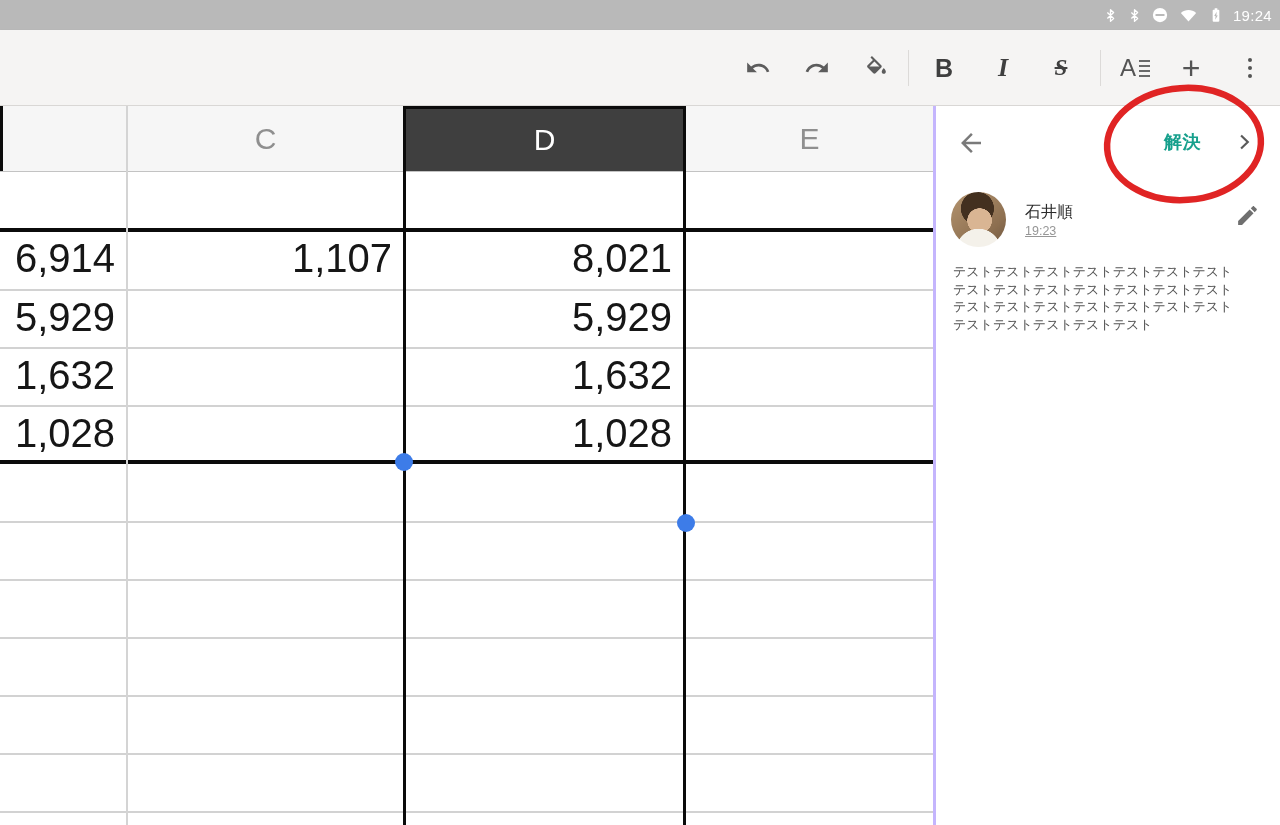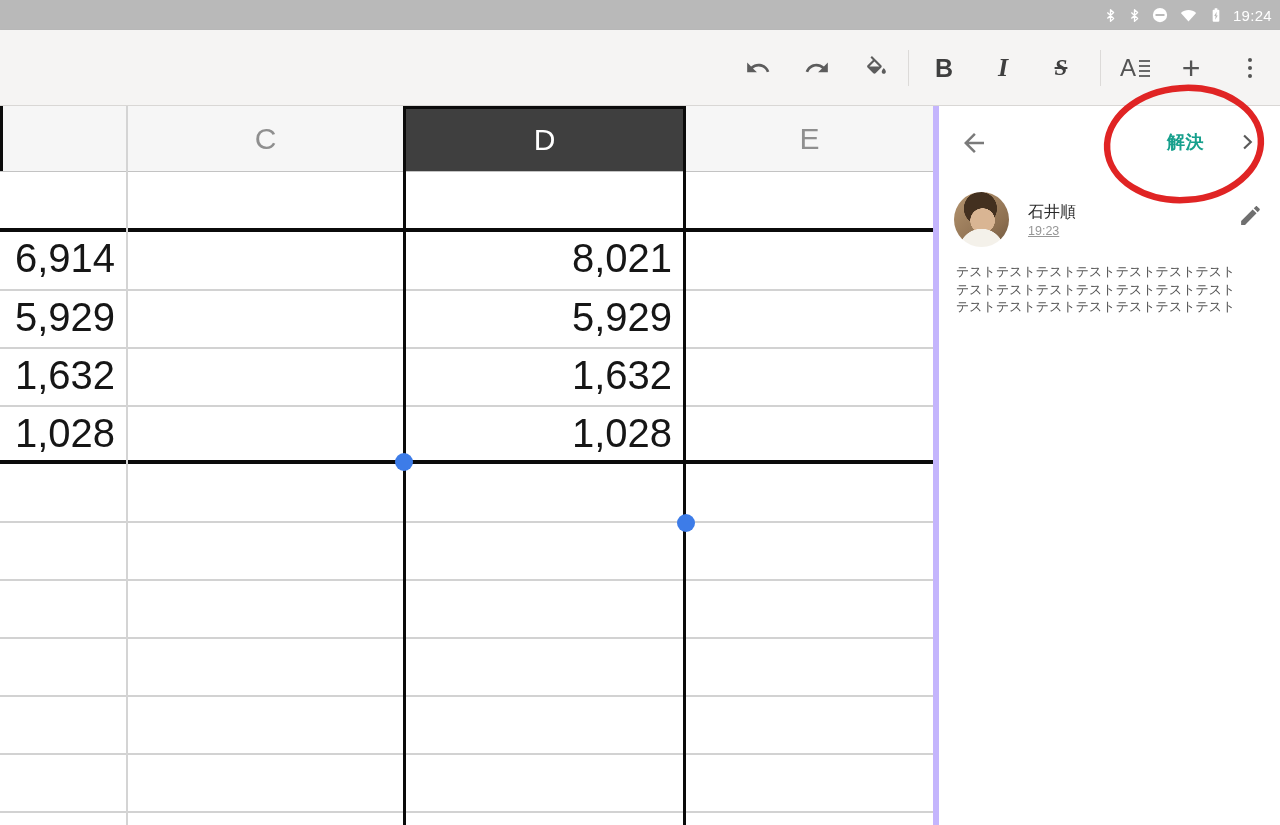--- a/index.html
+++ b/index.html
@@ -43,21 +43,21 @@
   .vline { position:absolute; top:0; width:2px; height:719px; background:#d4d4d4; }
   .vline.black { width:3px; background:#0b0b0b; }
   .vline.short { height:65px; background:#0b0b0b; width:3px; }
   .cellv { position:absolute; height:57px; line-height:57px; text-align:right; font-size:40px; color:#161616; }
   
   .sel-cell { position:absolute; left:403px; top:353px; width:285px; height:64px; border:4px solid #4272d7; background:#fff; }
   .sel-cell .inner { width:100%; height:100%; border:3px solid #d6246a; background:#ffdd4b;
     text-align:right; font-size:40px; line-height:48px; color:#161616; padding-right:8px; }
   .handle { position:absolute; width:18px; height:18px; border-radius:50%; background:#3d7ce8; }
   
-  .panel { position:absolute; left:933px; top:106px; width:347px; height:719px; background:#fff; border-left:6px solid #c4b5fd; }
+  .panel { position:absolute; left:933px; top:106px; width:347px; height:719px; background:#fff; border-left:3px solid #c4b5fd; }
   .p-back { position:absolute; left:19px; top:21px; width:32px; height:32px; display:flex; align-items:center; justify-content:center; }
   .p-resolve { position:absolute; left:228px; top:24px; font-size:18px; font-weight:600; color:#17a08d; letter-spacing:.5px; }
   .p-chevron { position:absolute; left:294px; top:22px; width:28px; height:28px; display:flex; align-items:center; justify-content:center; }
   .avatar { position:absolute; left:15px; top:86px; width:55px; height:55px; border-radius:50%; overflow:hidden;
     background:
       radial-gradient(circle at 50% 108%, #f4f1ea 0 34%, rgba(0,0,0,0) 35%),
       radial-gradient(circle at 52% 52%, #d9b593 0 30%, rgba(0,0,0,0) 31%),
       radial-gradient(circle at 48% 30%, #43301f 0 34%, rgba(0,0,0,0) 35%),
       linear-gradient(140deg, #b4946f 0%, #8d6f50 70%, #6f5740 100%);
   }
@@ -168,20 +168,21 @@
     <div class="hline" style="top:473px"></div>
     <div class="hline" style="top:531px"></div>
     <div class="hline" style="top:589px"></div>
     <div class="hline" style="top:647px"></div>
     <div class="hline" style="top:705px"></div>
     <div class="vline" style="left:126px"></div>
     <div class="vline black" style="left:403px"></div>
     <div class="vline black" style="left:683px"></div>
 
     <div class="cellv" style="left:0;top:124px;width:115px">6,914</div>
+    <div class="cellv" style="left:130px;top:124px;width:262px">1,107</div>
     <div class="cellv" style="left:410px;top:124px;width:262px">8,021</div>
     <div class="cellv" style="left:0;top:183px;width:115px">5,929</div>
     <div class="cellv" style="left:410px;top:183px;width:262px">5,929</div>
     <div class="cellv" style="left:0;top:241px;width:115px">1,632</div>
     <div class="cellv" style="left:410px;top:241px;width:262px">1,632</div>
     <div class="cellv" style="left:0;top:299px;width:115px">1,028</div>
     <div class="cellv" style="left:410px;top:299px;width:262px">1,028</div>
 
     <div class="handle" style="left:395px;top:347px"></div>
     <div class="handle" style="left:677px;top:408px"></div>
@@ -206,20 +207,21 @@
     <div class="p-edit">
       <svg width="25" height="25" viewBox="0 0 24 24">
           <path fill="#6f6f6f" d="M3 17.25V21h3.75L17.81 9.94l-3.75-3.75L3 17.25zM20.71 7.04c.39-.39.39-1.02 0-1.41l-2.34-2.34c-.39-.39-1.02-.39-1.41 0l-1.83 1.83 3.75 3.75 1.83-1.83z"></path>
         </svg>
     </div>
 
     <div class="p-comment">
       <div>テストテストテストテストテストテストテスト</div>
       <div>テストテストテストテストテストテストテスト</div>
       <div>テストテストテストテストテストテストテスト</div>
+      <div>テストテストテストテストテスト</div>
     </div>
   </div>
 
   <svg class="annotation" width="172" height="130" viewBox="0 0 172 130">
     <ellipse cx="86" cy="64" rx="77" ry="56" fill="none" stroke="#e02424" stroke-width="6.5" transform="rotate(-4 86 64)"></ellipse>
   </svg>
 
 </div>
 
 </body></html>

